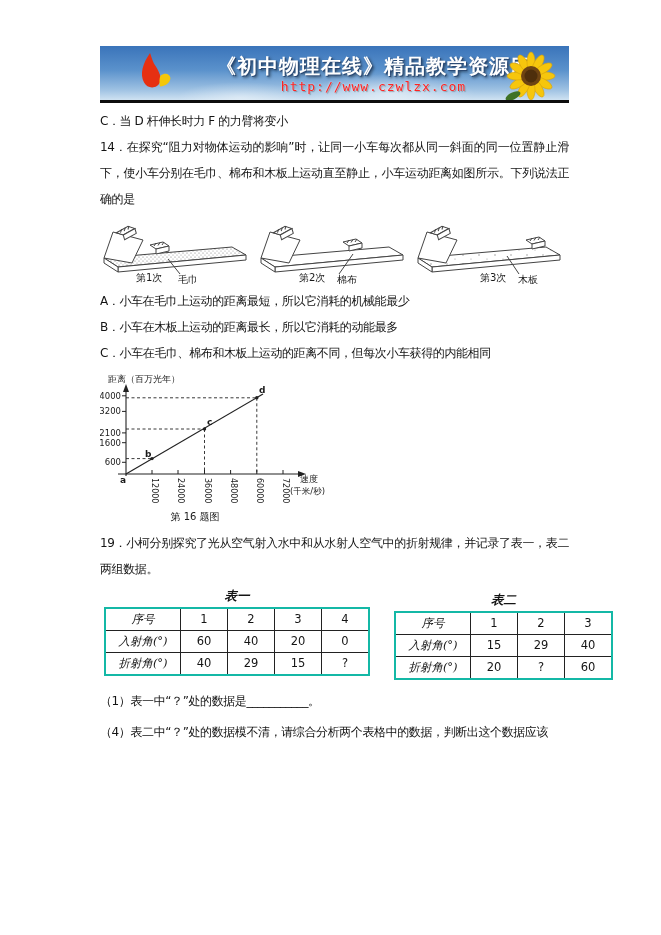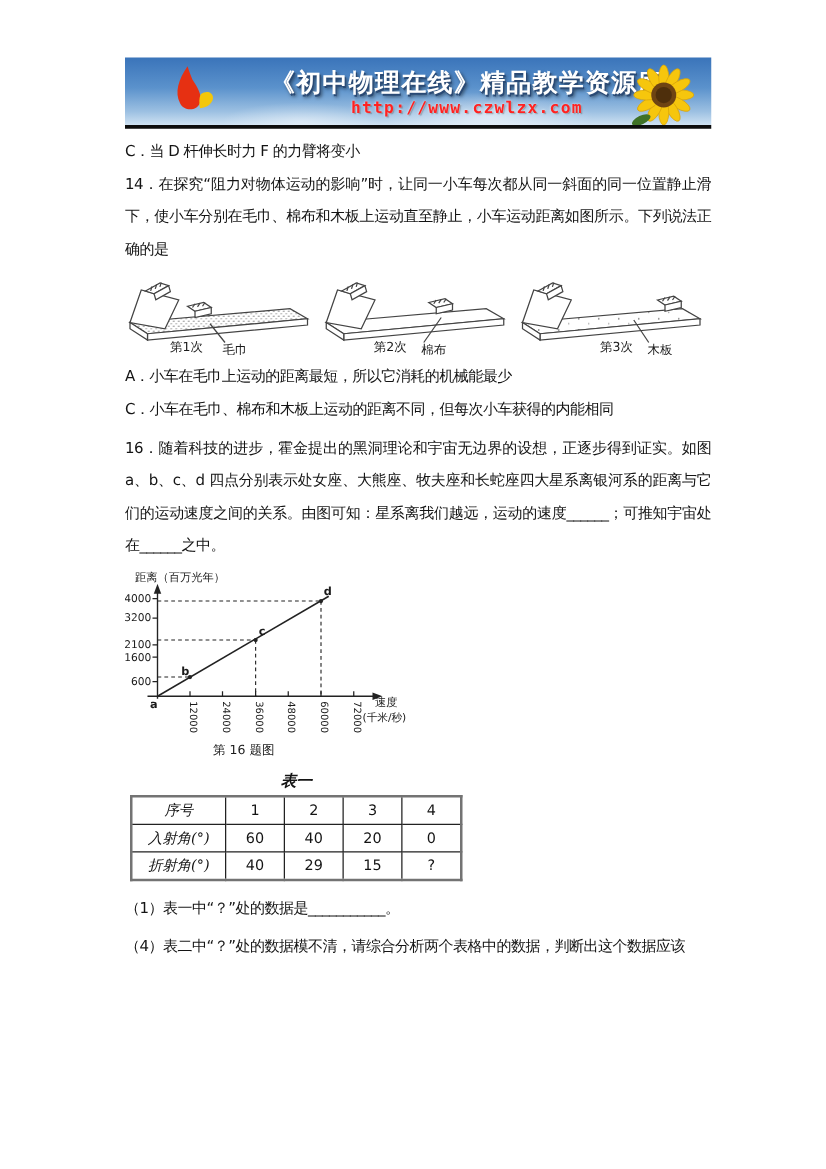--- a/index.html
+++ b/index.html
@@ -11,38 +11,38 @@
           display:flex;align-items:center;overflow:hidden;
           background:
             radial-gradient(ellipse 120px 28px at 62% 88%, rgba(255,255,255,.55), rgba(255,255,255,0) 70%),
             radial-gradient(ellipse 90px 22px at 30% 95%, rgba(255,255,255,.4), rgba(255,255,255,0) 70%),
             linear-gradient(180deg,#3a74ba 0%,#5b92cc 45%,#9cc0e2 80%,#cfe2f2 100%);}
   .banner-text{flex:1;text-align:center;line-height:1;margin-top:3px;}
   .banner-title{font-family:"DejaVu Serif","Liberation Serif",serif;font-weight:bold;
                 font-size:20px;color:#ffffff;letter-spacing:1px;
                 text-shadow:1px 1px 0 #2a4a75,2px 2px 3px rgba(0,0,0,.55);}
   .banner-url{margin-top:4px;font-family:"DejaVu Sans Mono","Liberation Mono",monospace;
-              font-weight:bold;font-size:13px;color:#ff2222;letter-spacing:1px;
+              font-weight:normal;font-size:13px;color:#ff2222;letter-spacing:1px;
               text-shadow:0 0 2px rgba(255,255,255,.9),1px 1px 1px rgba(0,0,0,.35);}
   .logo{margin-left:26px;flex:0 0 auto;}
   .sunflower{position:absolute;right:2px;bottom:-4px;}
   
   p.line{margin:0;font-size:12px;line-height:26px;letter-spacing:-0.4px;text-align:justify;}
   p.gap-top{margin-top:5px;}
   
   .figrow{display:flex;gap:4px;margin:4px 0 4px -2px;}
   .figrow svg{flex:0 0 auto;}
   
   .chart-block{margin:4px 0 2px 0;}
   
   .tables-row{display:flex;align-items:flex-start;margin:6px 0 8px 4px;gap:24px;}
   .tbl-wrap{text-align:center;}
   .tbl-title{font-size:12.5px;font-family:"DejaVu Serif","Liberation Serif",serif;
              font-style:italic;font-weight:bold;margin-bottom:2px;}
-  table.data{border-collapse:collapse;border:2px solid #737373;}
+  table.data{border-collapse:collapse;border:2px solid #14b8a6;}
   table.data td{border:1.2px solid #222;font-size:11.5px;text-align:center;
                 padding:3px 6px;min-width:34px;line-height:1.3;}
   table.data td.rowlab{min-width:62px;font-family:"DejaVu Serif","Liberation Serif",serif;
                        font-style:italic;}
   .svgtxt{font-family:"DejaVu Sans","Liberation Sans",sans-serif;fill:#1a1a1a;}
 </style>
 </head>
 <body>
 
 <div class="page">
@@ -164,23 +164,23 @@
           <line x1="8" y1="5.5" x2="10" y2="2.5"></line>
           <line x1="12" y1="5" x2="14" y2="2"></line>
       </g>
       <line x1="95" y1="40" x2="107" y2="58" stroke="#444" stroke-width="1"></line>
       <text class="svgtxt" x="68" y="65" font-size="10">第3次</text>
       <text class="svgtxt" x="106" y="67" font-size="10">木板</text>
     </svg>
   </div>
 
   <p class="line">A．小车在毛巾上运动的距离最短，所以它消耗的机械能最少</p>
+  <p class="line">B．小车在木板上运动的距离最长，所以它消耗的动能最多</p>
   <p class="line">C．小车在毛巾、棉布和木板上运动的距离不同，但每次小车获得的内能相同</p>
 
-  <p class="line gap-top">16．随着科技的进步，霍金提出的黑洞理论和宇宙无边界的设想，正逐步得到证实。如图 a、b、c、d 四点分别表示处女座、大熊座、牧夫座和长蛇座四大星系离银河系的距离与它们的运动速度之间的关系。由图可知：星系离我们越远，运动的速度______；可推知宇宙处在______之中。</p>
 
   <div class="chart-block">
     <svg width="230" height="154" viewBox="0 0 230 154">
       <text class="svgtxt" x="8" y="12" font-size="9">距离（百万光年）</text>
 
       <line x1="26" y1="106" x2="26" y2="17" stroke="#222" stroke-width="1.1"></line>
       <polygon points="23,22 26,14 29,22" fill="#222"></polygon>
       <line x1="18" y1="104" x2="200" y2="104" stroke="#222" stroke-width="1.1"></line>
       <polygon points="198,101 206,104 198,107" fill="#222"></polygon>
 
@@ -225,20 +225,21 @@
       <text class="svgtxt" x="45" y="87" font-size="9" font-weight="bold">b</text>
       <text class="svgtxt" x="107" y="55" font-size="9" font-weight="bold">c</text>
       <text class="svgtxt" x="159" y="23" font-size="9" font-weight="bold">d</text>
 
       <text class="svgtxt" x="200" y="112" font-size="9">速度</text>
       <text class="svgtxt" x="190" y="124" font-size="8.5">(千米/秒)</text>
       <text class="svgtxt" x="95" y="150" font-size="10" text-anchor="middle">第 16 题图</text>
     </svg>
   </div>
 
+  <p class="line">19．小柯分别探究了光从空气射入水中和从水射人空气中的折射规律，并记录了表一，表二两组数据。</p>
 
   <div class="tables-row">
     <div class="tbl-wrap">
       <div class="tbl-title">表一</div>
       <table class="data">
         <tbody>
           <tr>
             <td class="rowlab">序号</td>
             <td>1</td>
             <td>2</td>
@@ -255,18 +256,43 @@
           <tr>
             <td class="rowlab">折射角(°)</td>
             <td>40</td>
             <td>29</td>
             <td>15</td>
             <td>?</td>
           </tr>
         </tbody>
       </table>
     </div>
+    <div class="tbl-wrap" style="margin-top:4px;">
+      <div class="tbl-title">表二</div>
+      <table class="data">
+        <tbody>
+          <tr>
+            <td class="rowlab">序号</td>
+            <td>1</td>
+            <td>2</td>
+            <td>3</td>
+          </tr>
+          <tr>
+            <td class="rowlab">入射角(°)</td>
+            <td>15</td>
+            <td>29</td>
+            <td>40</td>
+          </tr>
+          <tr>
+            <td class="rowlab">折射角(°)</td>
+            <td>20</td>
+            <td>?</td>
+            <td>60</td>
+          </tr>
+        </tbody>
+      </table>
+    </div>
   </div>
 
   <p class="line">（1）表一中“？”处的数据是___________。</p>
   <p class="line gap-top">（4）表二中“？”处的数据模不清，请综合分析两个表格中的数据，判断出这个数据应该</p>
 
 </div>
 
 </body></html>

